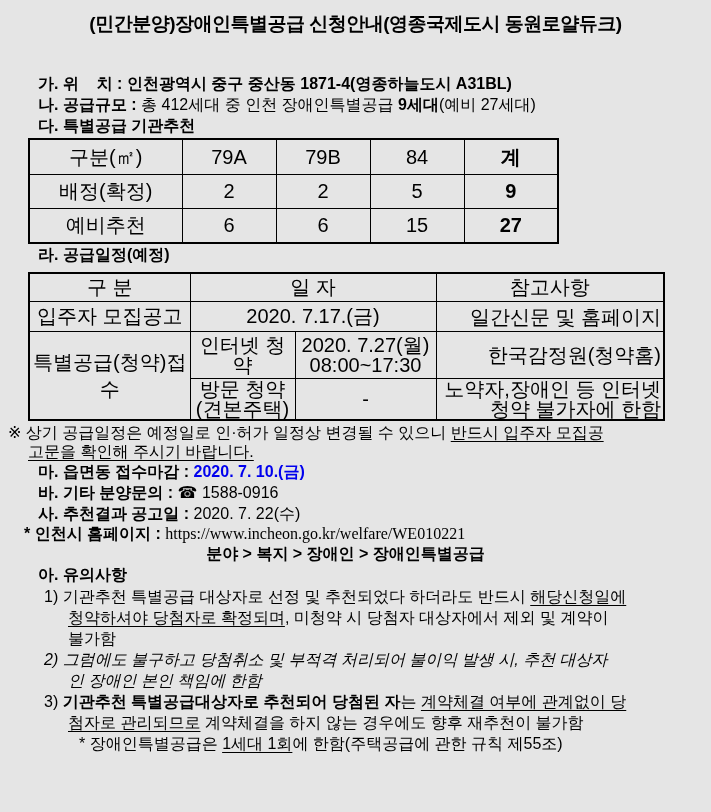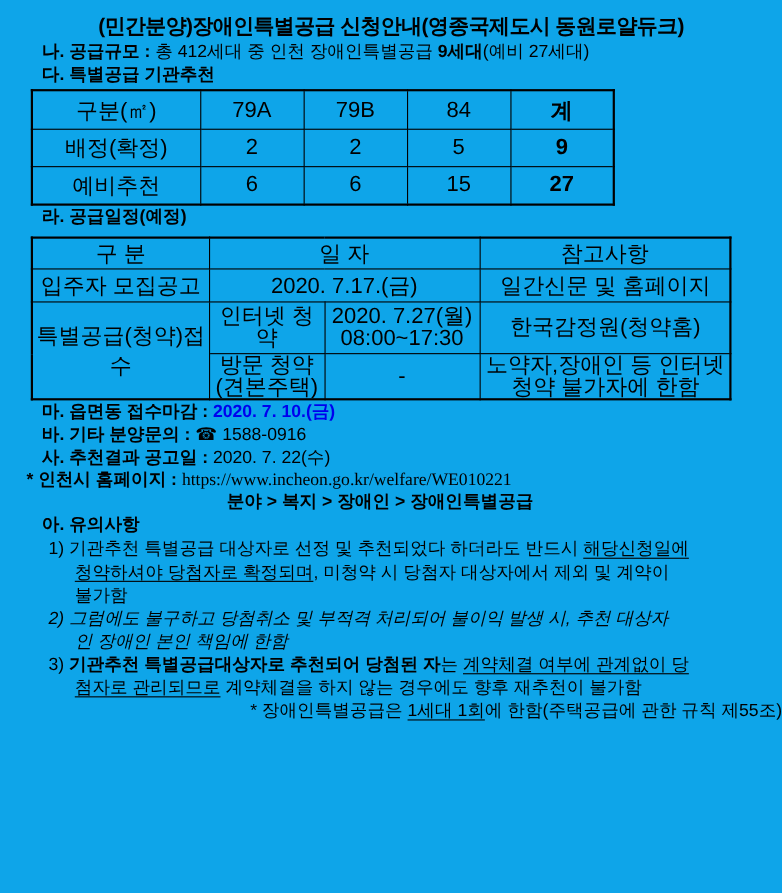--- a/index.html
+++ b/index.html
@@ -1,19 +1,19 @@
 <!DOCTYPE html>
 <html><head>
 <meta charset="utf-8">
 <style>
   html,body { margin:0; padding:0; background:#fff; }
   .page {
     position:relative;
     width:711px; height:812px;
-    background:#0ea5e9;
+    background:#e5e5e5;
     color:#000;
     font-family:"Liberation Sans","DejaVu Sans",sans-serif;
     font-size:16px;
     overflow:hidden;
   }
   .b { font-weight:bold; }
   .u { text-decoration:underline; text-underline-offset:3px; }
   .blue { color:#0000ee; }
   .title {
     padding-top:11px;
@@ -32,21 +32,21 @@
   table { border-collapse:collapse; table-layout:fixed; text-align:center; font-size:20px; }
   table td { border:1px solid #000; padding:0 2px; overflow:hidden; }
   .t1 { margin:2px 0 0 28px; width:529px; border:2px solid #000; }
   .t1 td { height:33px; }
   .t1 tr.hrow td { height:34px; }
   .t2 { margin:7px 0 0 28px; width:533px; border:2px solid #000; }
   .t2 tr.hrow td { height:26px; }
   .t2 tr.r2 td { height:29px; }
   .t2 tr.r3 td { height:46px; }
   .t2 tr.r4 td { height:40px; }
-  .t2 td.left { text-align:center; padding-left:3px; line-height:20px; }
+  .t2 td.left { text-align:right; padding-left:3px; line-height:20px; }
   .pre { white-space:pre-line; line-height:20px; }
 
   .note {
     margin:3px 0 0 8px;
     padding-left:20px; text-indent:-20px;
     line-height:19px;
     white-space:pre-line;
   }
   .note-rich {
     margin:2px 0 0 8px;
@@ -58,34 +58,34 @@
   .serif { font-family:"Liberation Serif","DejaVu Serif",serif; }
   .path-line { text-align:center; line-height:20px; font-weight:bold; margin-left:-20px; }
   .notices-head { margin-left:38px; line-height:22px; font-weight:bold; }
   .n-item {
     margin-left:44px;
     padding-left:24px; text-indent:-24px;
     line-height:21px;
   }
   .n-item.plain { white-space:pre-line;font-style:italic; }
   .star-line {
-    margin-left:56px;
+    margin-left:79px;
     padding-left:18px; text-indent:-18px;
     line-height:21px;
-    text-align:right;
   }
   .phone-icon { font-size:16px; }
 </style>
 </head>
 <body>
 
 <div class="page">
 
   <div class="title">(민간분양)장애인특별공급 신청안내(영종국제도시 동원로얄듀크)</div>
 
+  <div class="line gap-top"><span class="b">가. 위    치 : </span><span class="b">인천광역시 중구 중산동 1871-4(영종하늘도시 A31BL)</span></div>
   <div class="line"><span class="b">나. 공급규모 : </span><span>총 412세대 중 인천 장애인특별공급 </span><span class="b">9세대</span><span>(예비 27세대)</span></div>
   <div class="line"><span class="b">다. 특별공급 기관추천</span></div>
 
   <table class="t1">
     <colgroup>
         <col style="width:153px">
         <col style="width:94px">
         <col style="width:94px">
         <col style="width:94px">
         <col style="width:94px">
@@ -145,20 +145,21 @@
       </tr>
       <tr class="r4">
         <td class="pre">방문 청약
 (견본주택)</td>
         <td>-</td>
         <td class="left">노약자,장애인 등 인터넷 청약 불가자에 한함</td>
       </tr>
     </tbody>
   </table>
 
+  <div class="note-rich"><span>※ 상기 공급일정은 예정일로 인·허가 일정상 변경될 수 있으니 </span><span class="u">반드시 입주자 모집공</span><br><span class="u">고문을 확인해 주시기 바랍니다.</span></div>
 
   <div class="sched"><span class="b">마. 읍면동 접수마감 : </span><span class="b blue">2020. 7. 10.(금)</span></div>
   <div class="sched"><span class="b">바. 기타 분양문의 : </span><span class="phone-icon">☎</span><span> 1588-0916</span></div>
   <div class="sched"><span class="b">사. 추천결과 공고일 : </span><span>2020. 7. 22(수)</span></div>
 
   <div class="homepage"><span class="b">* 인천시 홈페이지 : </span><span class="serif">https://www.incheon.go.kr/welfare/WE010221</span></div>
   <div class="path-line">분야 &gt; 복지 &gt; 장애인 &gt; 장애인특별공급</div>
 
   <div class="notices-head">아. 유의사항</div>
 

